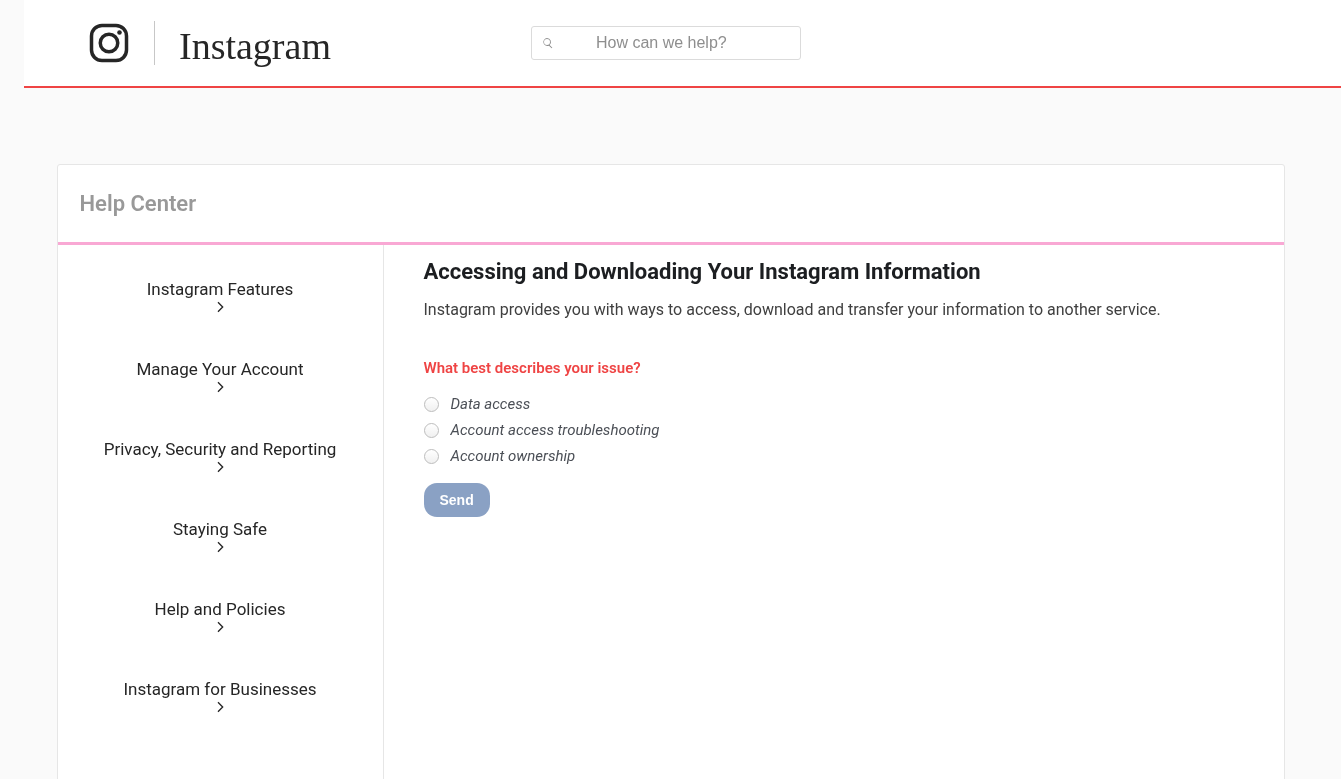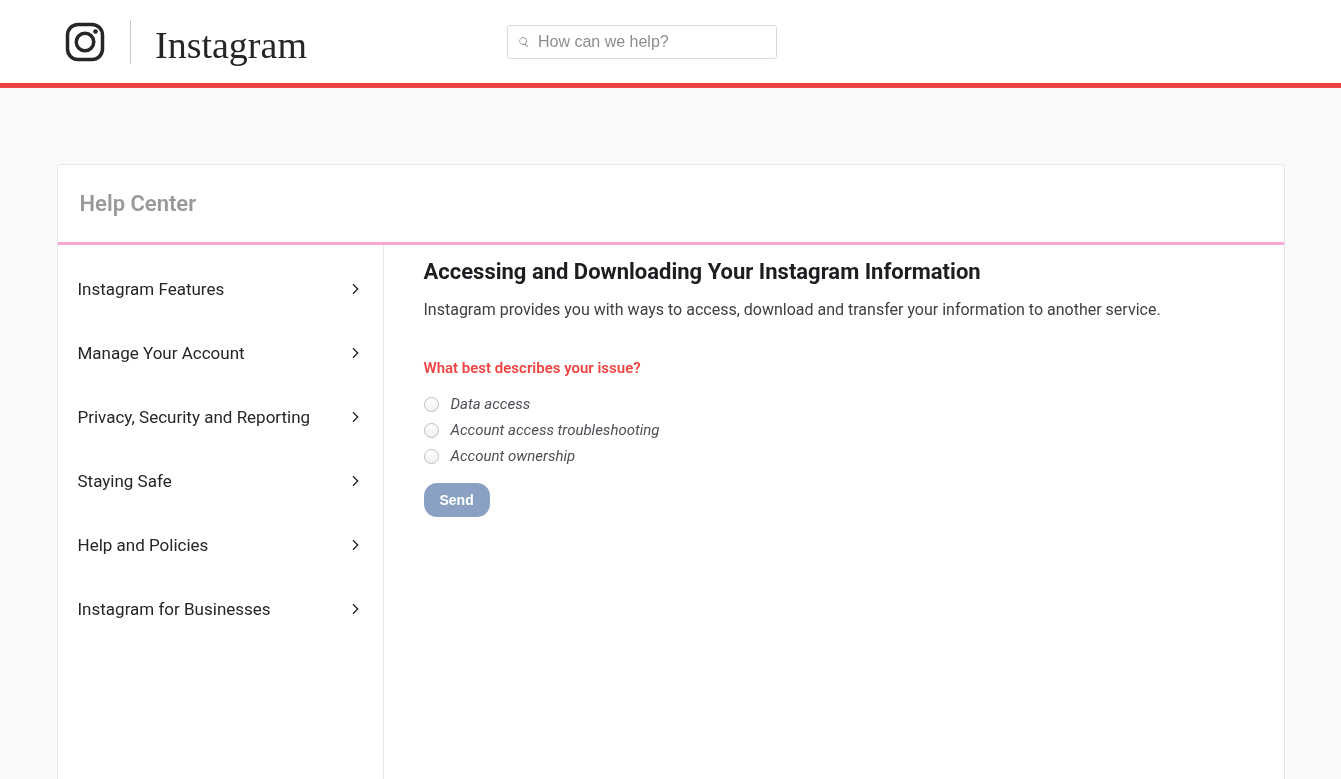--- a/index.html
+++ b/index.html
@@ -3,25 +3,26 @@
 <meta charset="utf-8">
 <style>
   * { box-sizing: border-box; margin: 0; padding: 0; }
   body {
     font-family: -apple-system, BlinkMacSystemFont, "Segoe UI", Roboto, Helvetica, Arial, sans-serif;
     background: #fafafa;
     color: #262626;
   }
   .topbar {
     background: #fff;
-    border-bottom: 5px solid #ef4444;
+    border-bottom: 2px solid #ef4444;
     height: 88px;
     display: flex;
     align-items: center;
     padding-left: 64px;
+    margin-left: 24px;
   }
   .logo-group {
     display: flex;
     align-items: center;
     gap: 24px;
   }
   .logo-icon {
     width: 42px;
     height: 42px;
   }
@@ -40,20 +41,21 @@
   .search-wrap {
     margin-left: 200px;
     display: flex;
     align-items: center;
     border: 1px solid #dbdbdb;
     border-radius: 3px;
     background: #fff;
     width: 270px;
     height: 34px;
     padding: 0 10px;
+    gap: 34px;
   }
   .search-wrap svg { width: 12px; height: 12px; fill: #8e8e8e; margin-right: 8px; flex:none;}
   .search-wrap input {
     border: none;
     outline: none;
     font-size: 16px;
     color: #444;
     width: 100%;
     background: transparent;
   }
@@ -83,20 +85,21 @@
     width: 326px;
     border-right: 1px solid #e6e6e6;
     padding-top: 12px;
   }
   .sidebar-item {
     display: flex;
     align-items: center;
     justify-content: space-between;
     padding: 22px 20px;
     cursor: pointer;
+    flex-direction: column;
   }
   .sidebar-item span.label {
     font-size: 17px;
     color: #262626;
   }
   .sidebar-item svg {
     width: 16px; height: 16px; stroke: #262626; fill:none; stroke-width:2;
   }
 
   .main {

